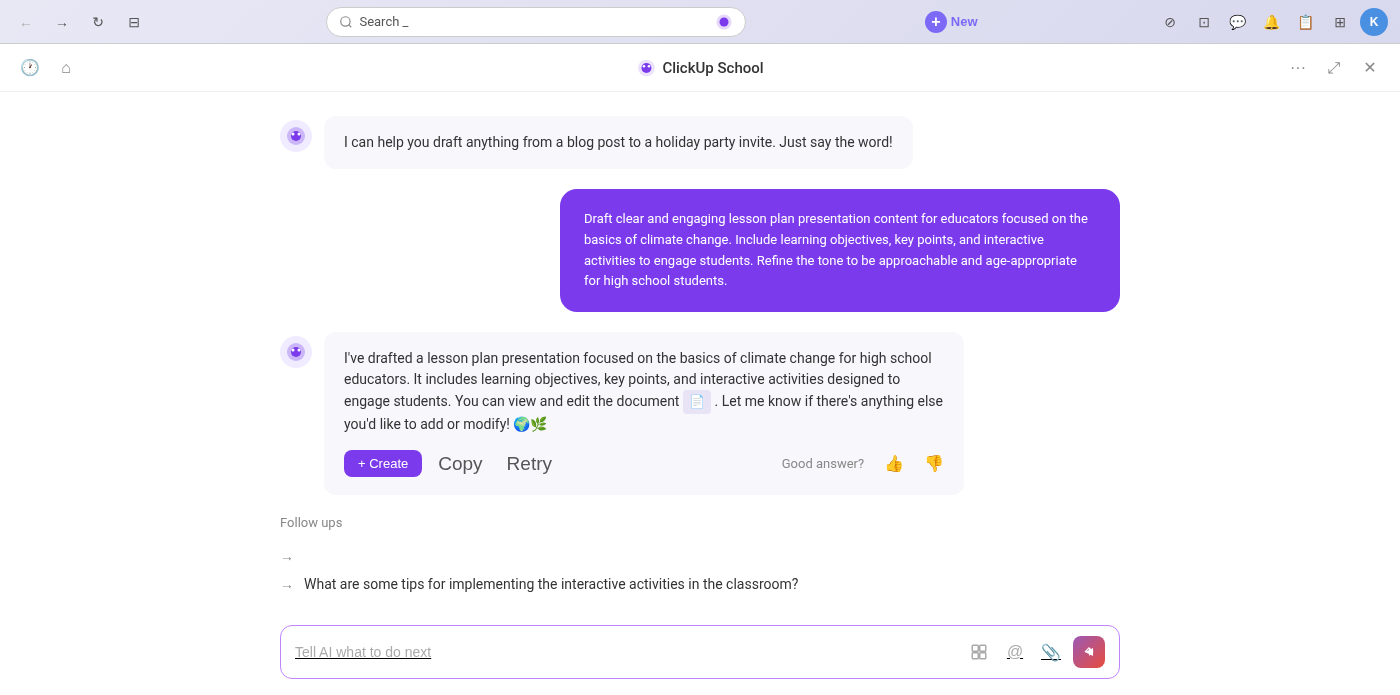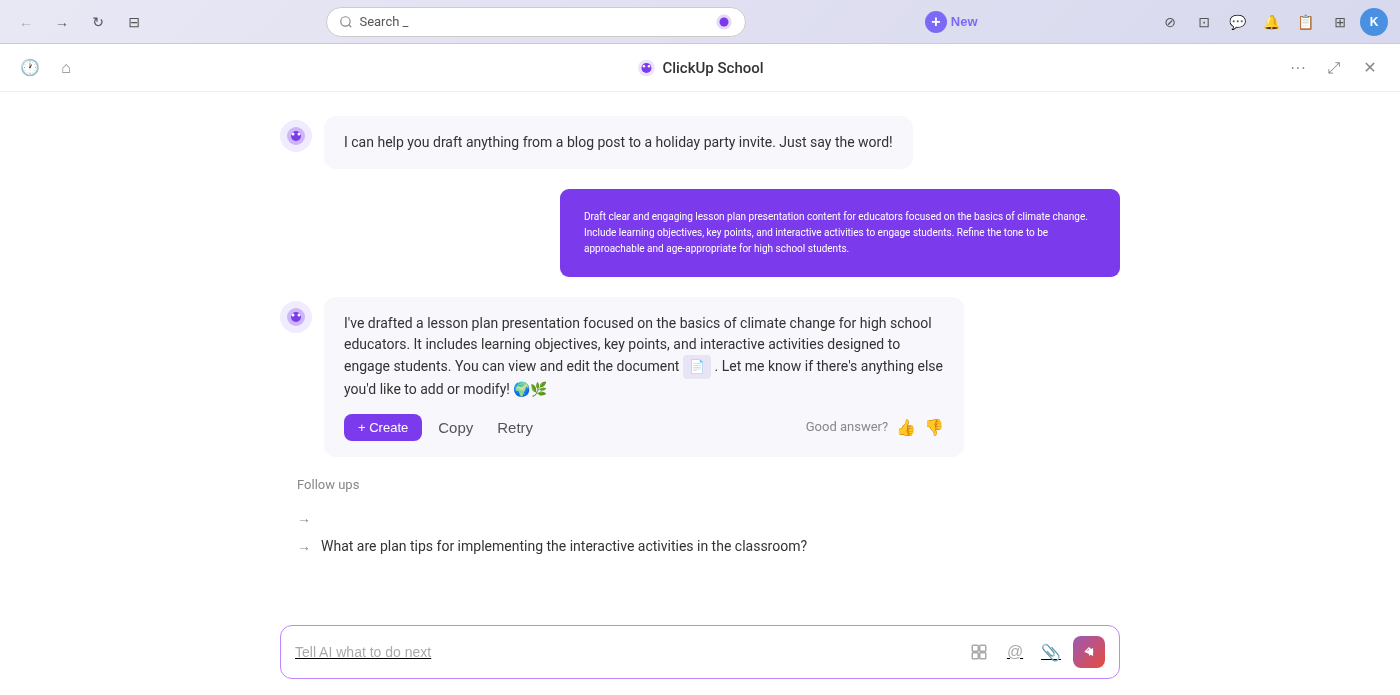--- a/index.html
+++ b/index.html
@@ -159,23 +159,23 @@
       border-radius: 12px;
       padding: 16px 20px;
       font-size: 14px;
       color: #333;
       line-height: 1.5;
       max-width: 640px;
     }
 
     .user-bubble {
       background: #7c3aed;
-      border-radius: 9px;
+      border-radius: 17px;
       padding: 20px 24px;
-      font-size: 10px;
+      font-size: 13px;
       color: white;
       line-height: 1.6;
       max-width: 560px;
     }
 
     .doc-link {
       display: inline-flex;
       align-items: center;
       gap: 4px;
       background: #e8e4f5;
@@ -204,41 +204,40 @@
       padding: 6px 14px;
       font-size: 13px;
       font-weight: 500;
       cursor: pointer;
     }
 
     .action-btn {
       background: none;
       border: none;
       cursor: pointer;
-      font-size: 15px;
+      font-size: 19px;
       color: #555;
       padding: 4px 8px;
       border-radius: 6px;
     }
 
     .good-answer {
       margin-left: auto;
-      display: flex; align-items: flex-end; gap: 8px;
+      display: flex; align-items: flex-end; gap: 20px;
       font-size: 13px; color: #888;
     }
     .thumb-btn {
       background: none; border: none; cursor: pointer;
       font-size: 16px; color: #aaa;
     }
 
     
     .follow-ups-section {
       padding: 0 280px;
       margin-bottom: 16px;
-      margin-left: 17px;
     }
     .follow-ups-label {
       font-size: 13px;
       color: #888;
       margin-bottom: 12px;
     }
     .follow-up-item {
       display: flex;
       align-items: center;
       gap: 10px;
@@ -416,21 +415,21 @@
     </div>
 
     <div class="follow-ups-section">
       <div class="follow-ups-label">Follow ups</div>
 
       <div class="follow-up-item">
         <span class="arrow-icon">→</span>
       </div>
       <div class="follow-up-item">
         <span class="arrow-icon">→</span>
-        <span>What are plan tips for implementing the interactive activities in the classroom?</span>
+        <span>What are some tips for implementing the interactive activities in the classroom?</span>
       </div>
 
     </div>
 
   </div>
 
   <div class="input-area">
     <div class="input-box">
       <input class="input-field" type="text" placeholder="Tell AI what to do next" style="">
       <button class="input-icon-btn">

